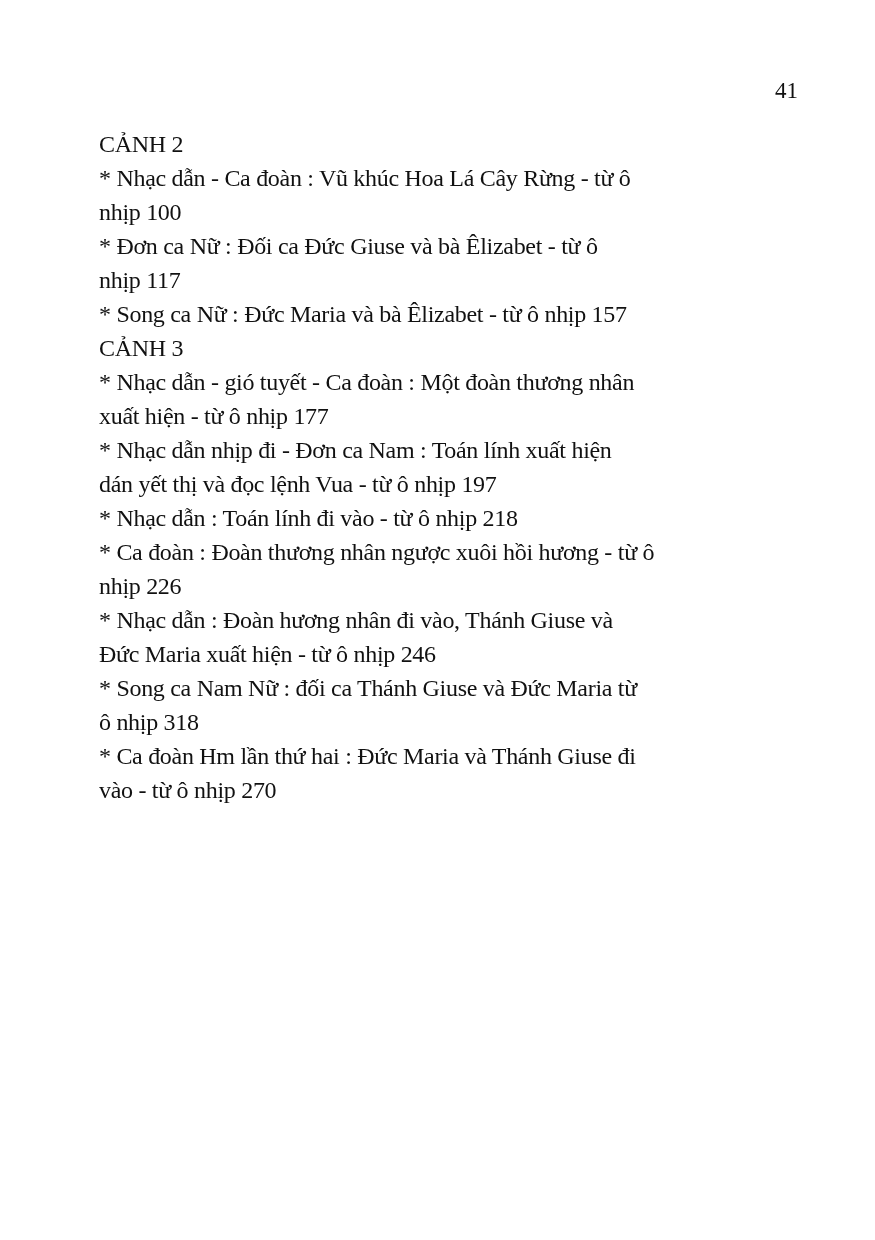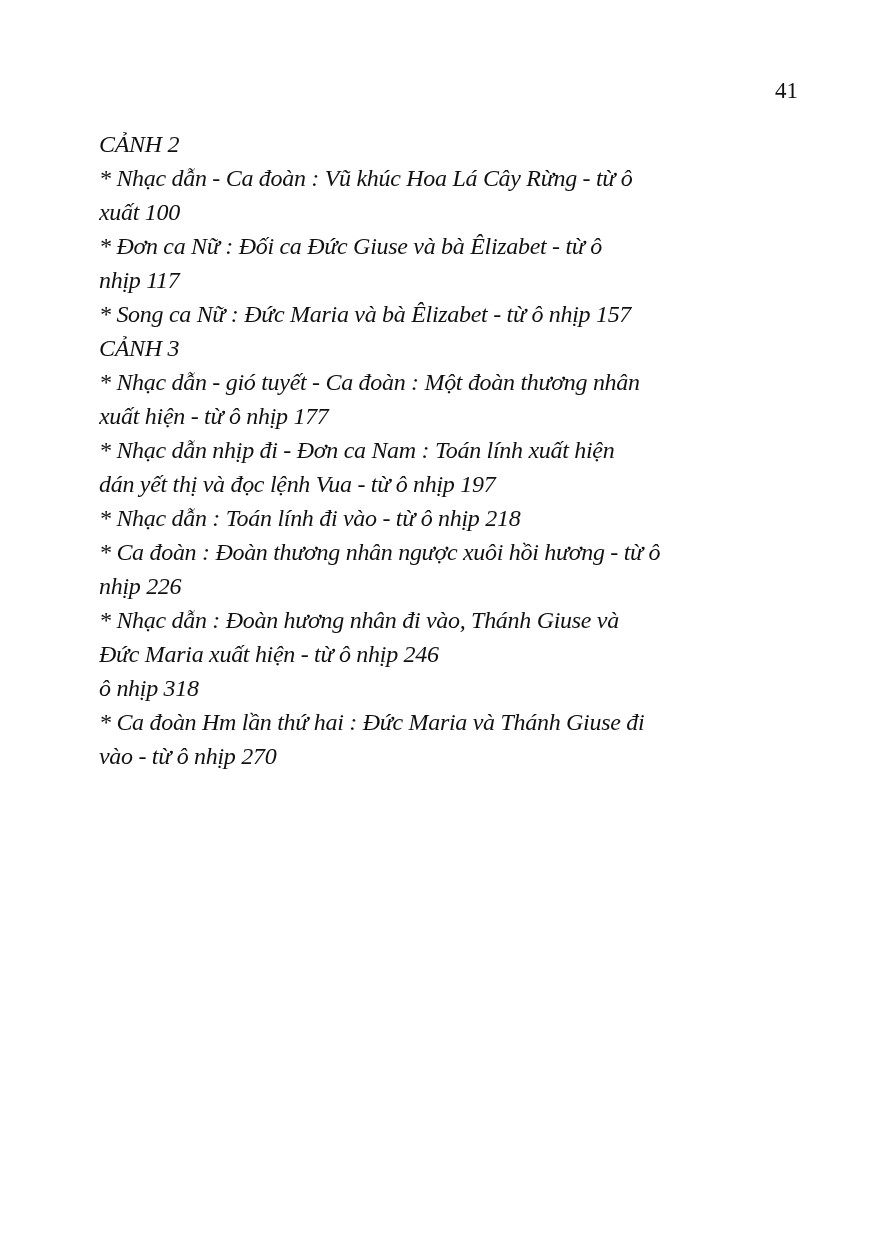--- a/index.html
+++ b/index.html
@@ -31,41 +31,41 @@
       height: 676px;
       overflow: hidden;
       font-size: 24px;
       line-height: 34px;
       letter-spacing: -0.3px;
     }
     .line {
       display: block;
       white-space: nowrap;
       height: 34px;
-      font-style: italic;
     }
   </style>
 </head>
 <body>
 
 <div class="page-number">41</div>
 
 <div class="content">
   <span class="line">CẢNH 2</span>
   <span class="line">* Nhạc dẫn - Ca đoàn : Vũ khúc Hoa Lá Cây Rừng - từ ô</span>
-  <span class="line">xuất 100</span>
+  <span class="line">nhịp 100</span>
   <span class="line">* Đơn ca Nữ : Đối ca Đức Giuse và bà Êlizabet - từ ô</span>
   <span class="line">nhịp 117</span>
   <span class="line">* Song ca Nữ : Đức Maria và bà Êlizabet - từ ô nhịp 157</span>
   <span class="line">CẢNH 3</span>
   <span class="line">* Nhạc dẫn - gió tuyết - Ca đoàn : Một đoàn thương nhân</span>
   <span class="line">xuất hiện - từ ô nhịp 177</span>
   <span class="line">* Nhạc dẫn nhịp đi - Đơn ca Nam : Toán lính xuất hiện</span>
   <span class="line">dán yết thị và đọc lệnh Vua - từ ô nhịp 197</span>
   <span class="line">* Nhạc dẫn : Toán lính đi vào - từ ô nhịp 218</span>
   <span class="line">* Ca đoàn : Đoàn thương nhân ngược xuôi hồi hương - từ ô</span>
   <span class="line">nhịp 226</span>
   <span class="line">* Nhạc dẫn : Đoàn hương nhân đi vào, Thánh Giuse và</span>
   <span class="line">Đức Maria xuất hiện - từ ô nhịp 246</span>
+  <span class="line">* Song ca Nam Nữ : đối ca Thánh Giuse và Đức Maria từ</span>
   <span class="line">ô nhịp 318</span>
   <span class="line">* Ca đoàn Hm lần thứ hai : Đức Maria và Thánh Giuse đi</span>
   <span class="line">vào - từ ô nhịp 270</span>
 </div>
 
 </body></html>

